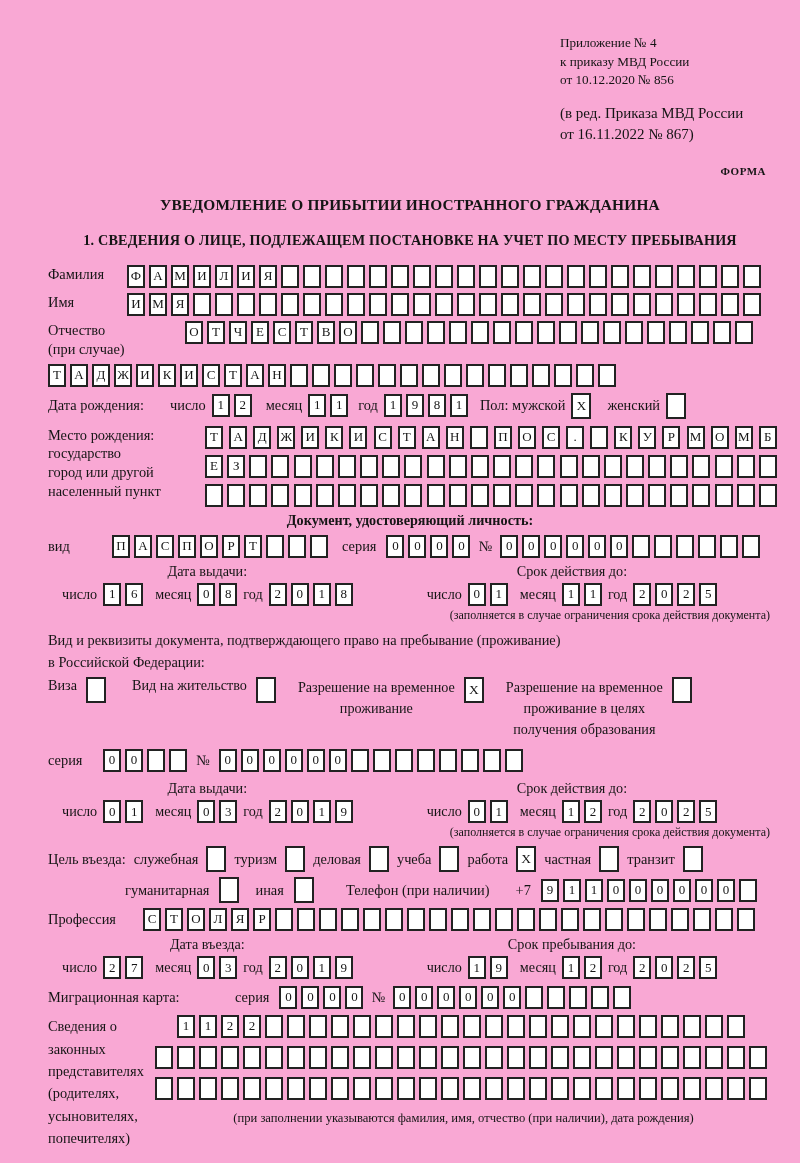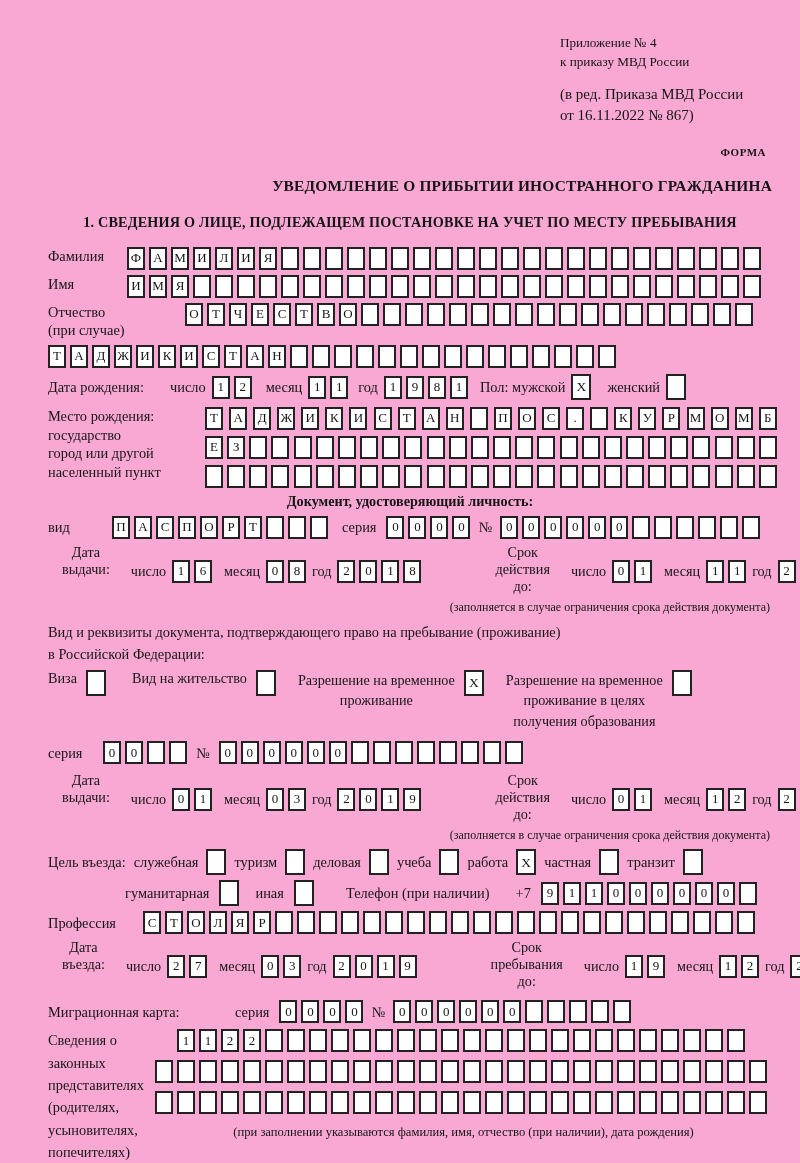--- a/index.html
+++ b/index.html
@@ -4,53 +4,54 @@
 <style>
   html,body{margin:0;padding:0;background:#ffffff;}
   .page{
     width:800px;height:1163px;box-sizing:border-box;background:#f9a8d4;
     font-family:"Liberation Serif","DejaVu Serif",serif;color:#151515;
     padding:34px 28px 10px 48px;position:relative;overflow:hidden;
   }
   .annex{margin-left:512px;font-size:13.2px;line-height:1.42;}
   .annex-small{font-size:15px;margin-top:13px;line-height:1.4;}
   .forma{text-align:right;font-weight:bold;font-size:11px;margin:20px 6px 16px 0;letter-spacing:.5px;}
-  .title{text-align:right;font-weight:bold;font-size:15.4px;line-height:1.5;margin-bottom:16px;letter-spacing:.2px;}
+  .title{text-align:center;font-weight:bold;font-size:15.4px;line-height:1.5;margin-bottom:16px;letter-spacing:.2px;}
   .blank-line{display:inline-block;width:50px;border-bottom:2.6px solid #3a3a3a;margin-left:10px;}
   .sec1{font-weight:bold;font-size:14.2px;text-align:center;margin-bottom:16px;letter-spacing:.2px;}
   .frow{display:flex;align-items:flex-start;margin-bottom:5px;font-size:14.4px;line-height:1.3;}
   .flabel{flex:none;}
   .cells{display:inline-flex;gap:4px;flex:none;}
   .cell{
     box-sizing:border-box;flex:none;width:18px;height:23px;border:2px solid #222;
     display:inline-flex;align-items:center;justify-content:center;
     font-size:13px;background:#fff;
   }
   .cb .cell{width:20px;height:26px;font-size:13.5px;}
   .spread{display:flex;justify-content:space-between;width:572px;}
   .inl{display:inline-flex;align-items:center;gap:6px;flex-wrap:nowrap;}
   .dates{display:flex;margin-bottom:2px;}
-  .dcol{display:flex;flex-direction:row;gap:21px;}
+  .dcol{display:flex;flex-direction:column;}
   .dhead{text-align:center;font-size:14.2px;margin-bottom:3px;}
   .dline{display:flex;align-items:center;gap:6px;font-size:14.2px;}
   .note-right{font-size:12px;text-align:right;margin:1px 2px 6px 0;}
   .txt{font-size:14.4px;line-height:1.55;}
   .cbrow{display:flex;align-items:flex-start;margin:4px 0 10px 0;font-size:14.2px;}
   .cbitem{display:flex;align-items:flex-start;gap:9px;}
   .cbtext{text-align:center;line-height:1.45;}
   .small-center{font-size:12.6px;text-align:center;margin-top:5px;}
 </style>
 </head>
 <body>
 
 <div class="page">
 
   <div class="annex">
     <div>Приложение № 4</div>
     <div>к приказу МВД России</div>
+    <div>от 10.12.2020 № 856</div>
     <div class="annex-small">
       <div>(в ред. Приказа МВД России</div>
       <div>от 16.11.2022 № 867)</div>
     </div>
   </div>
 
   <div class="forma">ФОРМА</div>
 
   <div class="title">
     <div>УВЕДОМЛЕНИЕ О ПРИБЫТИИ ИНОСТРАННОГО ГРАЖДАНИНА</div>

